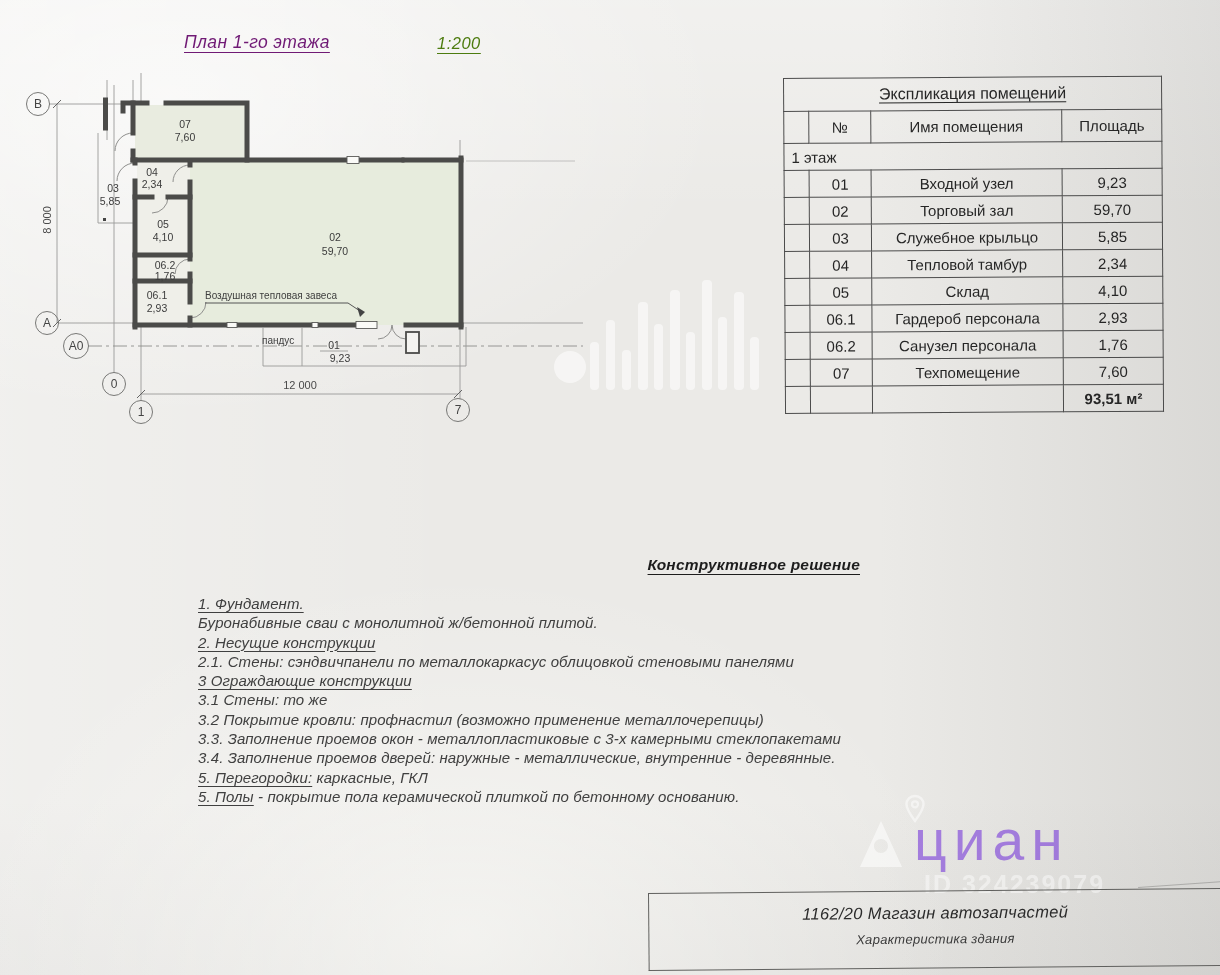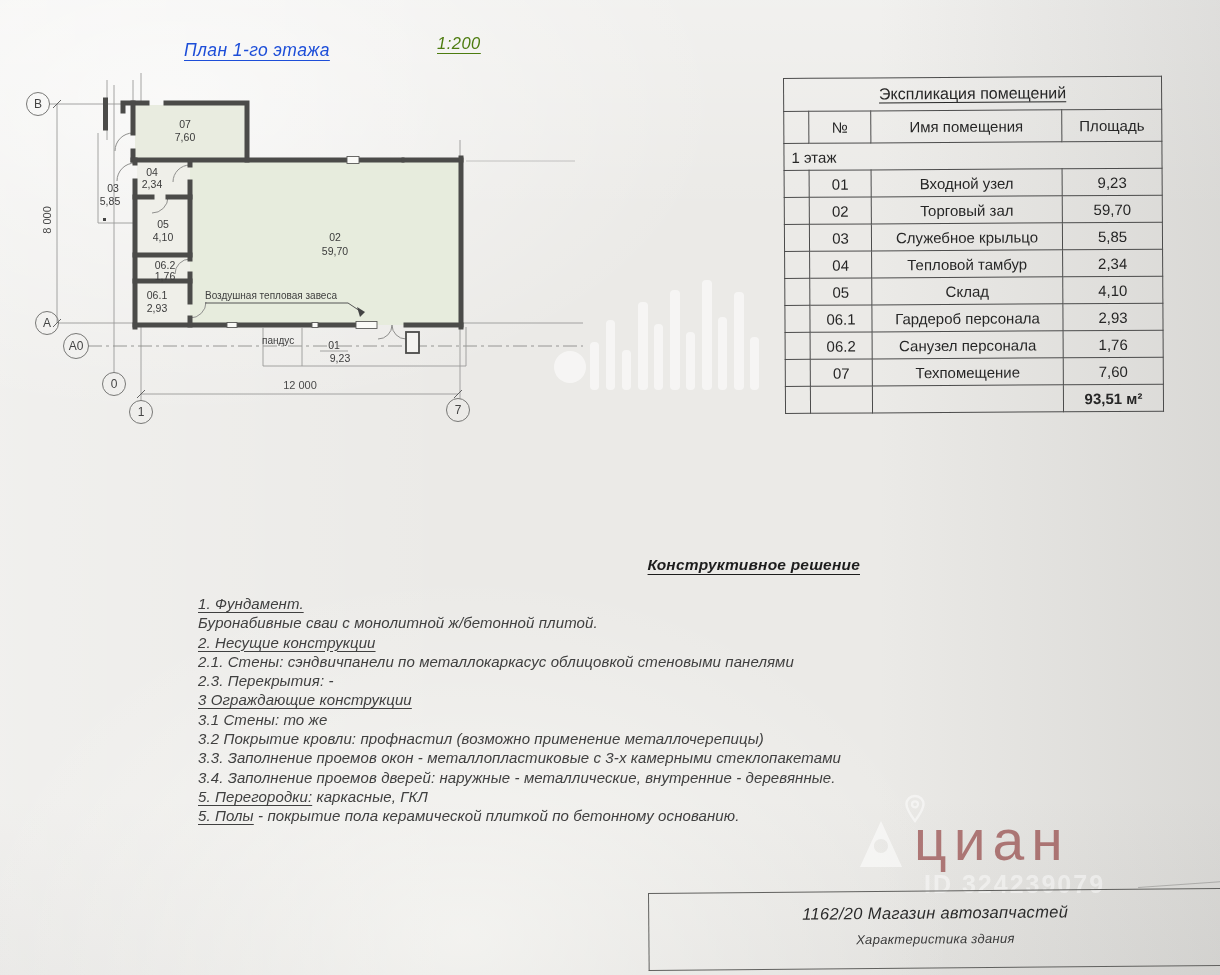--- a/index.html
+++ b/index.html
@@ -9,22 +9,22 @@
     background-color:#ebeae7;
     background-image:
       radial-gradient(ellipse 900px 520px at 14% 10%, rgba(255,255,255,.6), transparent 62%),
       radial-gradient(ellipse 760px 560px at 38% 96%, rgba(255,255,252,.55), transparent 65%),
       linear-gradient(to right, rgba(255,255,255,.28) 0%, transparent 38%, transparent 72%, rgba(148,148,146,.20) 100%),
       linear-gradient(to bottom, rgba(255,255,255,.32) 0%, transparent 22%, transparent 82%, rgba(158,158,156,.12) 100%);
   }
   .abs{position:absolute;}
   
   .plan-title{
-    left:184px;top:32px;font-size:17.5px;font-style:italic;color:#1d4ed8;
-    text-decoration:underline;text-underline-offset:4px;letter-spacing:.4px;margin-top:8px;
+    left:184px;top:32px;font-size:17.5px;font-style:italic;color:#701a75;
+    text-decoration:underline;text-underline-offset:4px;letter-spacing:.4px;
   }
   .plan-scale{
     left:437px;top:34px;font-size:16.5px;font-style:italic;color:#4d7c0f;
     text-decoration:underline;text-underline-offset:4px;letter-spacing:.5px;
   }
   
   svg text{font-family:"Liberation Sans",sans-serif;fill:#3b3b3b;}
   .t-room{font-size:10.5px;text-anchor:middle;}
   .t-axis{font-size:12px;text-anchor:middle;fill:#444;}
   .t-dim{font-size:11px;text-anchor:middle;fill:#4a4a4a;}
@@ -49,21 +49,21 @@
   }
   .constr{
     left:198px;top:594px;width:720px;font-size:15px;font-style:italic;
     color:#404040;line-height:19.3px;letter-spacing:.1px;
   }
   .constr .u{text-decoration:underline;text-underline-offset:3px;}
   
   .wm{color:#ffffff;pointer-events:none;}
   .wm-pin{left:904px;top:794px;opacity:.5;}
   .wm-row{left:858px;top:812px;display:flex;align-items:flex-end;opacity:.55;}
-  .wm-brand{font-size:57px;line-height:1;font-weight:500;letter-spacing:7px;color:#7f1d1d;}
+  .wm-brand{font-size:57px;line-height:1;font-weight:500;letter-spacing:7px;color:#6d28d9;}
   .wm-id{left:924px;top:862px;font-size:25px;font-weight:bold;letter-spacing:2px;color:#fff;opacity:.45;margin-top:8px;}
   .wm-bars{left:548px;top:262px;opacity:.55;filter:blur(.6px);}
   
   .tblock{
     left:648px;top:893px;width:572px;height:76px;
     border-top:1.5px solid #60605e;border-left:1.5px solid #60605e;border-bottom:1.5px solid #60605e;
     transform:rotate(-.5deg);transform-origin:left top;
   }
   .tblock .l1{margin-top:12px;text-align:center;font-size:16.5px;font-style:italic;font-weight:500;color:#2b2b2b;letter-spacing:.3px;}
   .tblock .l2{margin-top:9px;text-align:center;font-size:13px;font-style:italic;color:#3a3a3a;letter-spacing:.3px;}
@@ -297,21 +297,20 @@
   </tbody>
     </table>
 </div>
 
 <div class="abs constr-title">Конструктивное решение</div>
 <div class="abs constr">
   <div><span class="u">1. Фундамент.</span><span></span></div>
   <div><span class="u"></span><span>Буронабивные сваи с монолитной ж/бетонной плитой.</span></div>
   <div><span class="u">2. Несущие конструкции</span><span></span></div>
   <div><span class="u"></span><span>2.1. Стены: сэндвичпанели по металлокаркасус облицовкой стеновыми панелями</span></div>
-  <div><span class="u"></span><span>2.3. Перекрытия: -</span></div>
   <div><span class="u">3 Ограждающие конструкции</span><span></span></div>
   <div><span class="u"></span><span>3.1 Стены: то же</span></div>
   <div><span class="u"></span><span>3.2 Покрытие кровли: профнастил (возможно применение металлочерепицы)</span></div>
   <div><span class="u"></span><span>3.3. Заполнение проемов окон - металлопластиковые с 3-х камерными стеклопакетами</span></div>
   <div><span class="u"></span><span>3.4. Заполнение проемов дверей: наружные - металлические, внутренние - деревянные.</span></div>
   <div><span class="u">5. Перегородки:</span><span> каркасные, ГКЛ</span></div>
   <div><span class="u">5. Полы</span><span> -  покрытие пола керамической плиткой по бетонному основанию.</span></div>
 </div>
 
 <svg class="abs wm-pin" width="22" height="30" viewBox="0 0 22 30">

